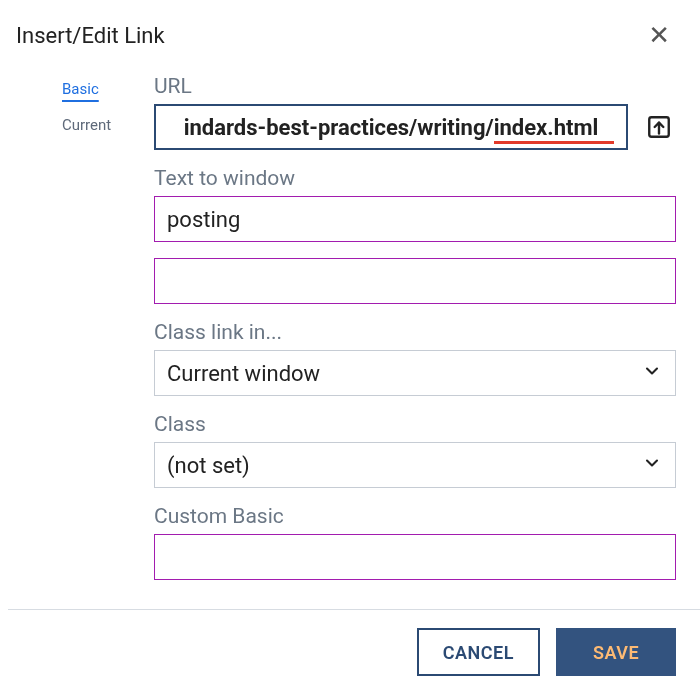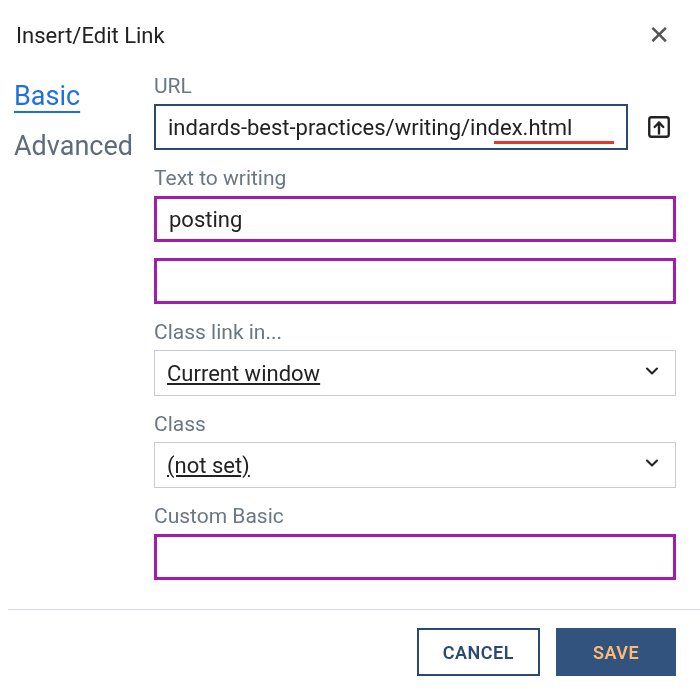--- a/index.html
+++ b/index.html
@@ -38,24 +38,25 @@
   }
   .body {
     display: flex;
   }
   .sidebar {
     width: 140px;
     flex-shrink: 0;
     padding-top: 2px;
   }
   .sidebar-tab {
-    font-size: 27px;
+    font-size: 15px;
     padding: 4px 0 6px 0;
     cursor: pointer;
     color: #5f6a7a;
+    margin-left: 48px;
   }
   .sidebar-tab.active {
     color: #1f6fe0;
     text-decoration: underline;
     text-decoration-thickness: 2px;
     text-underline-offset: 6px;
   }
   .sidebar-tab + .sidebar-tab { margin-top: 8px; }
   .form {
     flex: 1;
@@ -65,60 +66,60 @@
     margin-bottom: 16px;
   }
   .label {
     font-size: 21px;
     color: #6b7785;
     margin-bottom: 6px;
   }
   .input {
     width: 100%;
     height: 46px;
-    border: 3px solid #a21caf;
+    border: 1px solid #a21caf;
     font-size: 22px;
     padding: 6px 12px;
     font-family: inherit;
     color: #222;
     outline: none;
     background: #fff;
   }
   .url-row {
     display: flex;
     align-items: center;
   }
   .url-input-wrap {
     position: relative;
     flex: 1;
   }
   .url-input {
     border: 2px solid #2b4a73;
-    text-align: left;
+    text-align: center;
+    font-weight: bold;
   }
   .underline-red {
     position: absolute;
     height: 3px;
     background: #e23a2a;
     bottom: 6px;
     right: 14px;
     width: 120px;
   }
   .open-new {
     width: 34px;
     height: 34px;
     margin-left: 14px;
     display: flex;
     align-items: center;
     justify-content: center;
     cursor: pointer;
   }
   .select {
     position: relative;
-    text-decoration: underline;
   }
   .select .value {
     width: 100%;
     height: 46px;
     border: 1px solid #c6ccd4;
     font-size: 22px;
     padding: 8px 40px 8px 12px;
     background: #fff;
     display: flex;
     align-items: center;
@@ -171,21 +172,21 @@
 
   <div class="header">
     <div class="title">Insert/Edit Link</div>
     <div class="close-x">✕</div>
   </div>
 
   <div class="body">
 
     <div class="sidebar">
       <div class="sidebar-tab active">Basic</div>
-      <div class="sidebar-tab">Advanced</div>
+      <div class="sidebar-tab">Current</div>
     </div>
 
     <div class="form">
 
       <div class="field">
         <div class="label">URL</div>
         <div class="url-row">
           <div class="url-input-wrap">
             <input class="input url-input" type="text" value="indards-best-practices/writing/index.html" style="">
             <div class="underline-red"></div>
@@ -194,21 +195,21 @@
             <svg width="26" height="26" viewBox="0 0 24 24" fill="none" stroke="#222" stroke-width="2.2" stroke-linecap="round" stroke-linejoin="round">
               <rect x="3" y="3" width="18" height="18" rx="2"></rect>
               <polyline points="8 12 12 8 16 12"></polyline>
               <line x1="12" y1="8" x2="12" y2="18"></line>
             </svg>
           </div>
         </div>
       </div>
 
       <div class="field">
-        <div class="label">Text to writing</div>
+        <div class="label">Text to window</div>
         <input class="input" type="text" value="posting" style="">
       </div>
 
       <div class="field">
         <input class="input" type="text" value="" style="">
       </div>
 
       <div class="field">
         <div class="label">Class link in...</div>
         <div class="select">

